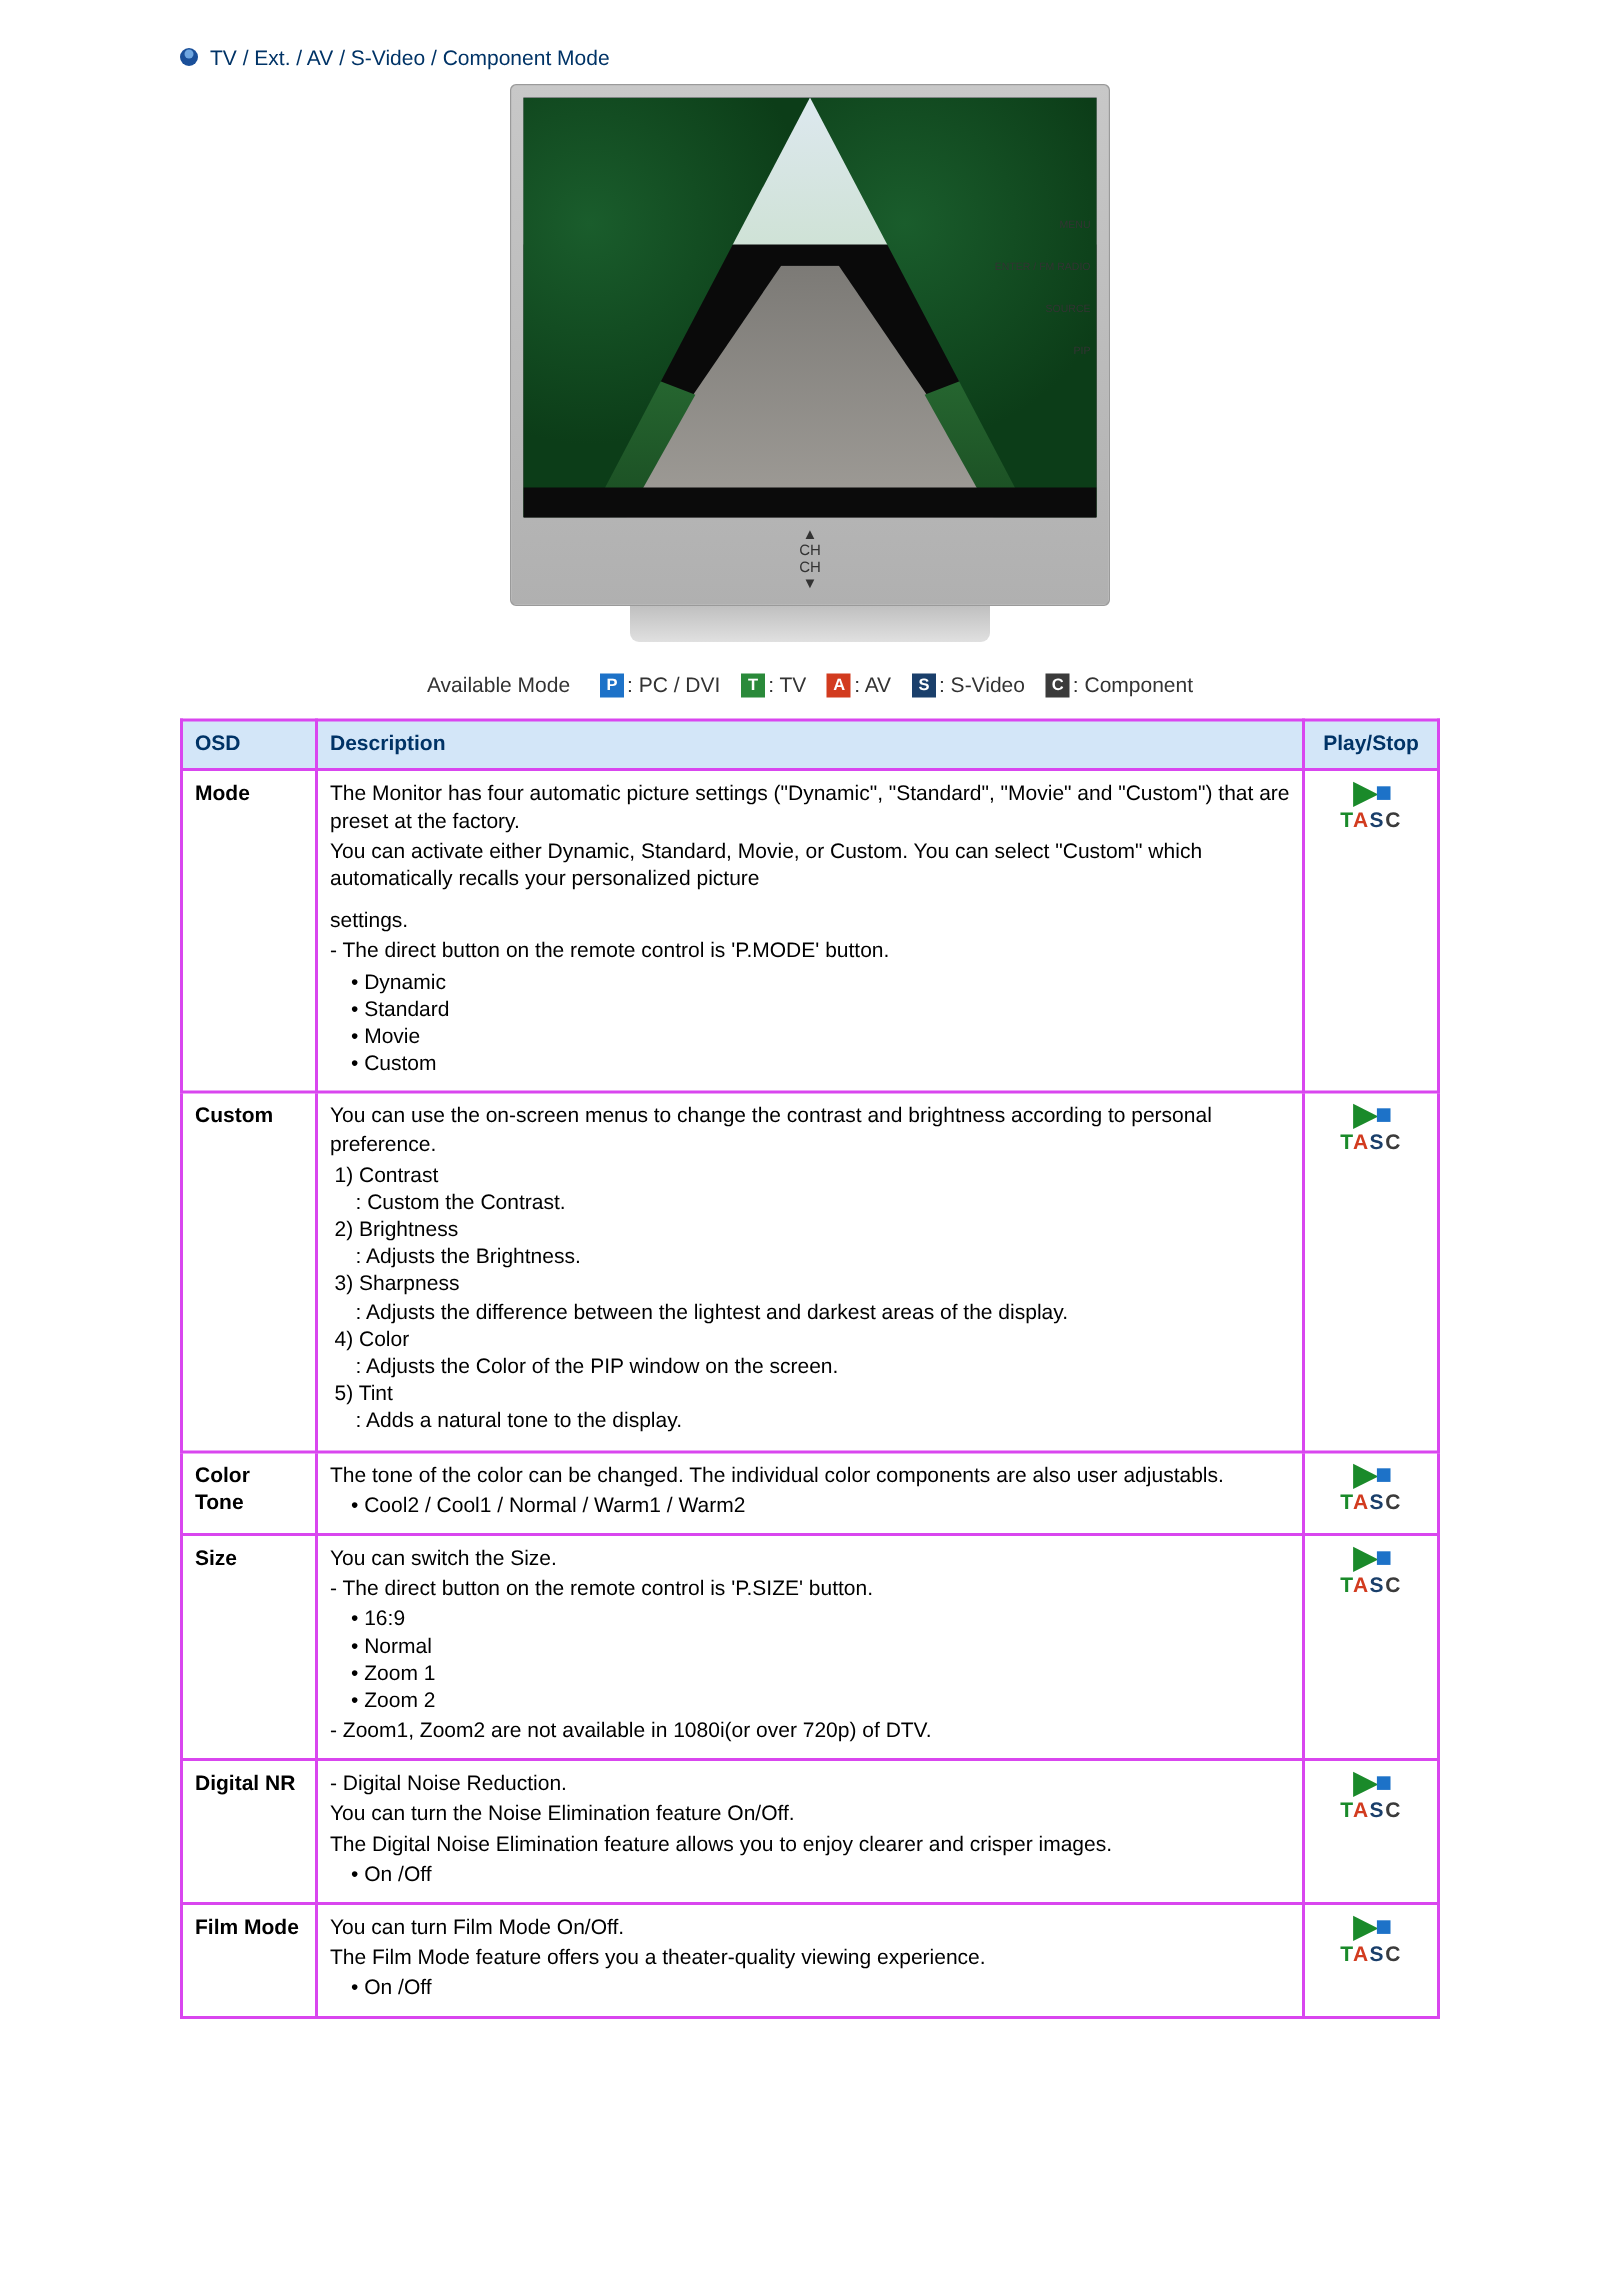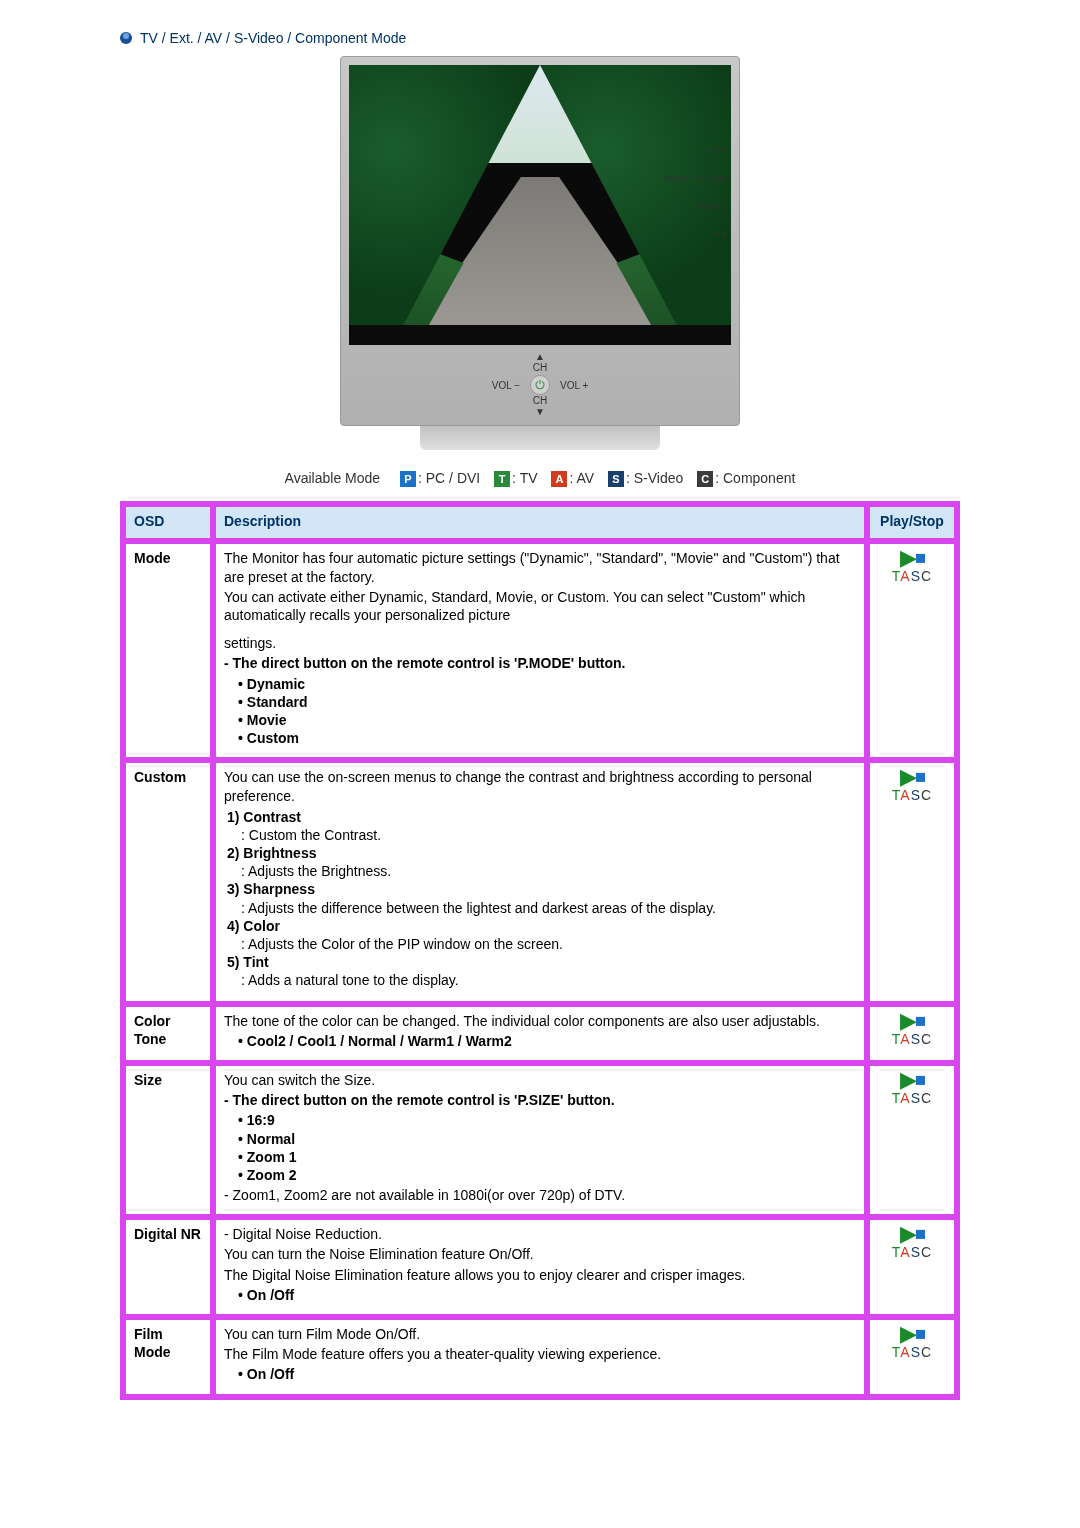--- a/index.html
+++ b/index.html
@@ -165,51 +165,51 @@
   .mode-A { background: #d23b1f; }
   .mode-S { background: #1a3f6b; }
   .mode-C { background: #3b3b3b; }
 
   table.osd {
     border-collapse: collapse;
     width: 100%;
     table-layout: fixed;
   }
   table.osd th, table.osd td {
-    border: 6px solid #d946ef;
+    border: 2px solid #d946ef;
     padding: 5px 8px 8px 8px;
     vertical-align: top;
     font-size: 14px;
     line-height: 1.3;
   }
   table.osd th {
     background: #d3e6f8;
     color: #003366;
     font-weight: bold;
     text-align: left;
   }
   table.osd th.ps { text-align: center; }
   table.osd col.c1 { width: 90px; }
   table.osd col.c3 { width: 90px; }
   .row-label { font-weight: bold; margin-top: 41px; }
   .desc p { margin: 0 0 2px 0; }
   .desc ul.none { list-style: none; margin: 3px; padding: 0; }
   .desc ul.bul { list-style: none; margin: 2px 0 2px 14px; padding: 0; }
   .desc ul.bul li::before { content: "• "; }
   .desc .sub { margin-left: 14px; }
-  .bold { font-weight: bold; }
+  .bold { font-weight: normal; }
   .ps-cell { text-align: center; vertical-align: middle; }
   .ps-icons {
     display: inline-block;
   }
   .ps-arrows { letter-spacing: -2px; font-size: 22px; line-height: 18px; }
   .ps-play { color: #1a8a2a; }
   .ps-stop { color: #1d72c8; }
   .tasc {
-    font-weight: normal;
+    font-weight: bold;
     font-family: Arial, sans-serif;
     font-size: 14px;
     letter-spacing: 1px;
     white-space: nowrap;
   }
   .tasc .t { color: #1a8a2a; }
   .tasc .a { color: #d23b1f; }
   .tasc .s { color: #1a3f6b; }
   .tasc .c { color: #3b3b3b; }
 </style>
@@ -229,27 +229,20 @@
         <div class="sky"></div>
         <div class="path"></div>
         <div class="hedge-left"></div>
         <div class="hedge-right"></div>
         <div class="foliage-left"></div>
         <div class="foliage-right"></div>
         <div class="osd-bar"></div>
       </div>
       <div class="tv-controls">
         <div>▲<br><span>CH</span></div>
-        <div class="btn-row">
-          <span>VOL
-−</span>
-          <span class="pwr">⏻</span>
-          <span>VOL
-+</span>
-        </div>
         <div><span>CH</span><br>▼</div>
       </div>
       <div class="side-labels">
         <div>MENU</div>
         <div></div>
         <div>ENTER /
 FM RADIO</div>
         <div>SOURCE</div>
         <div>PIP</div>
         <div></div>

